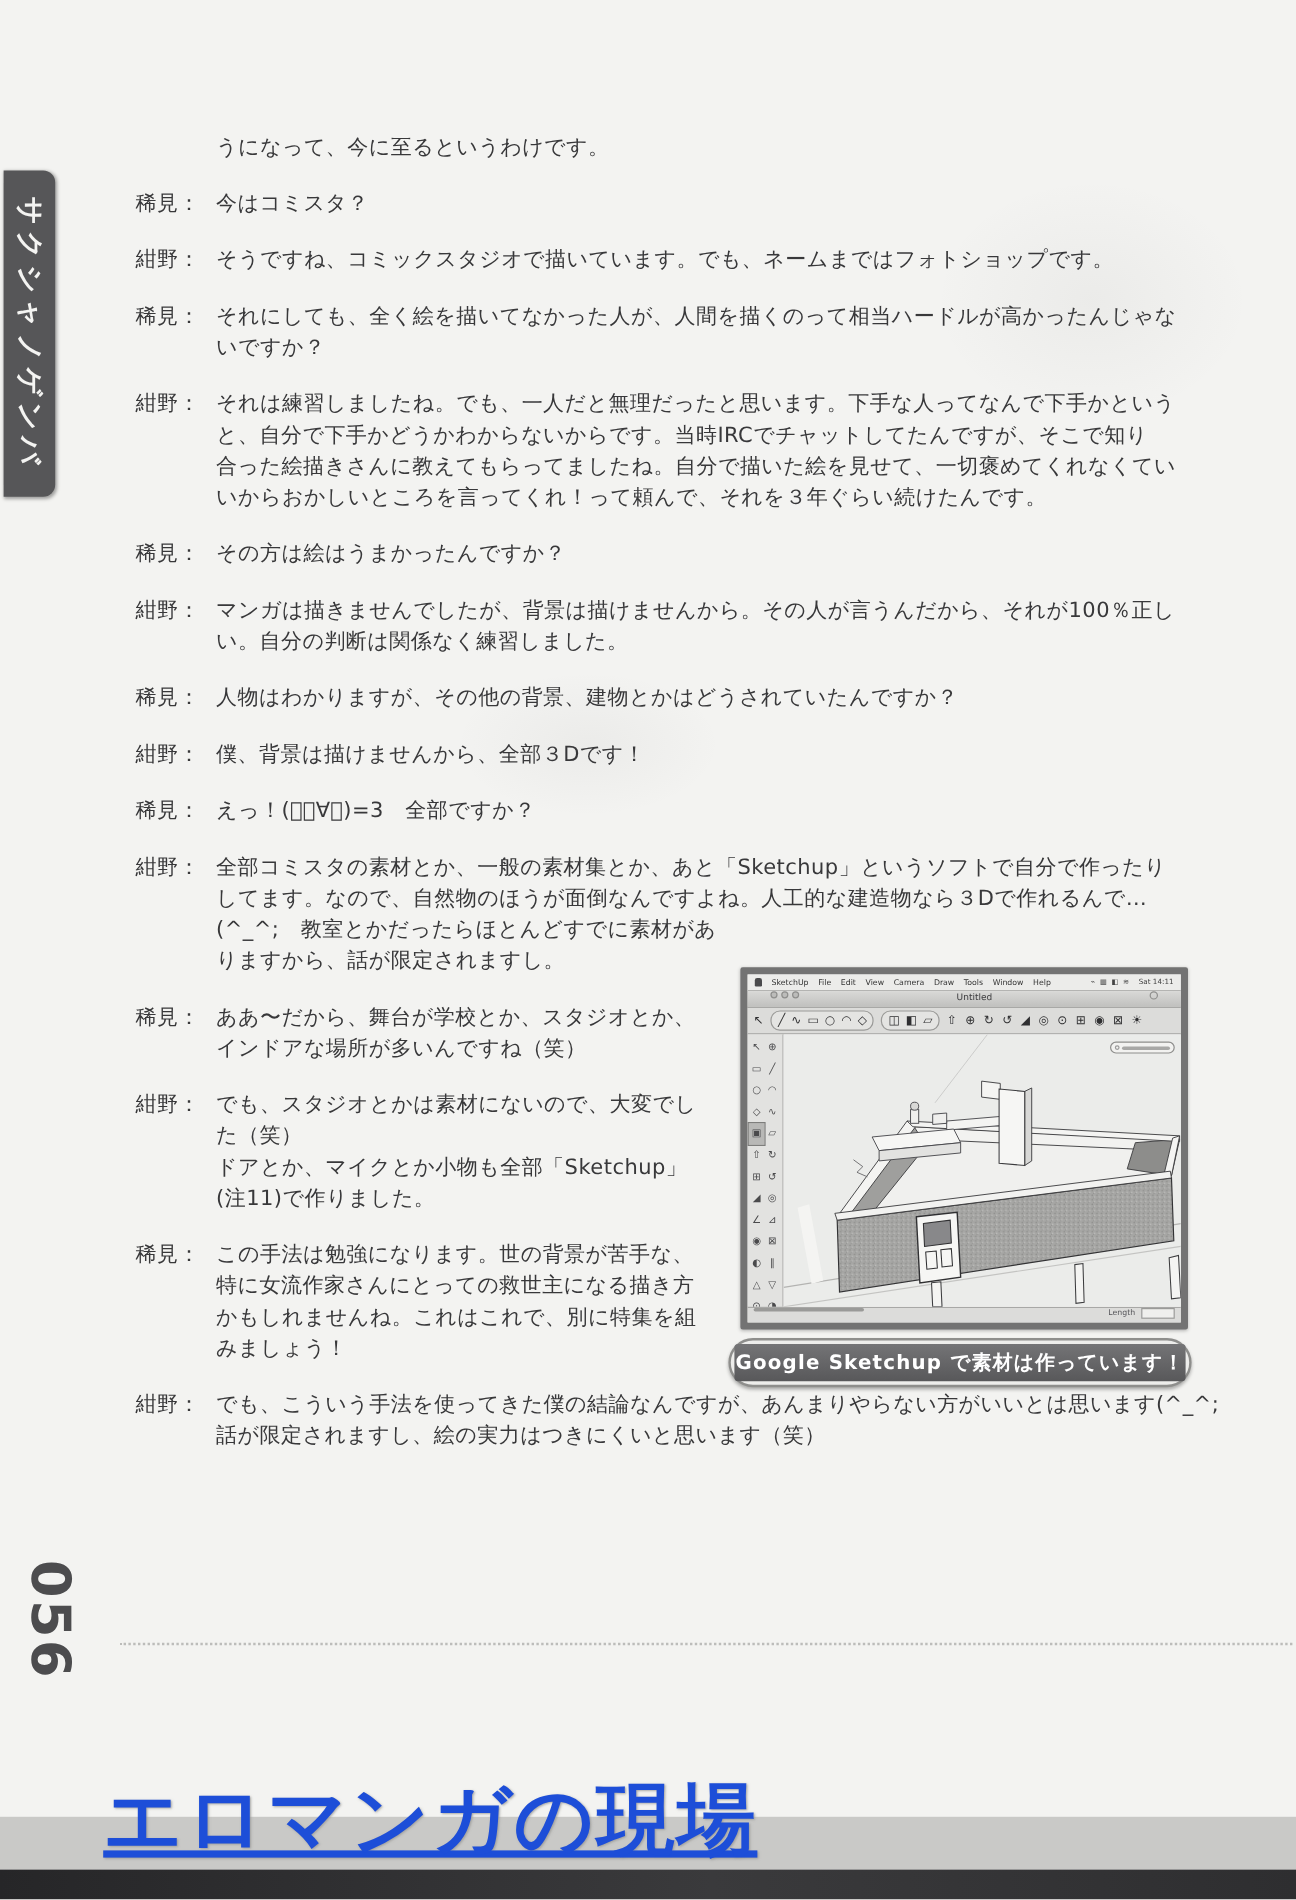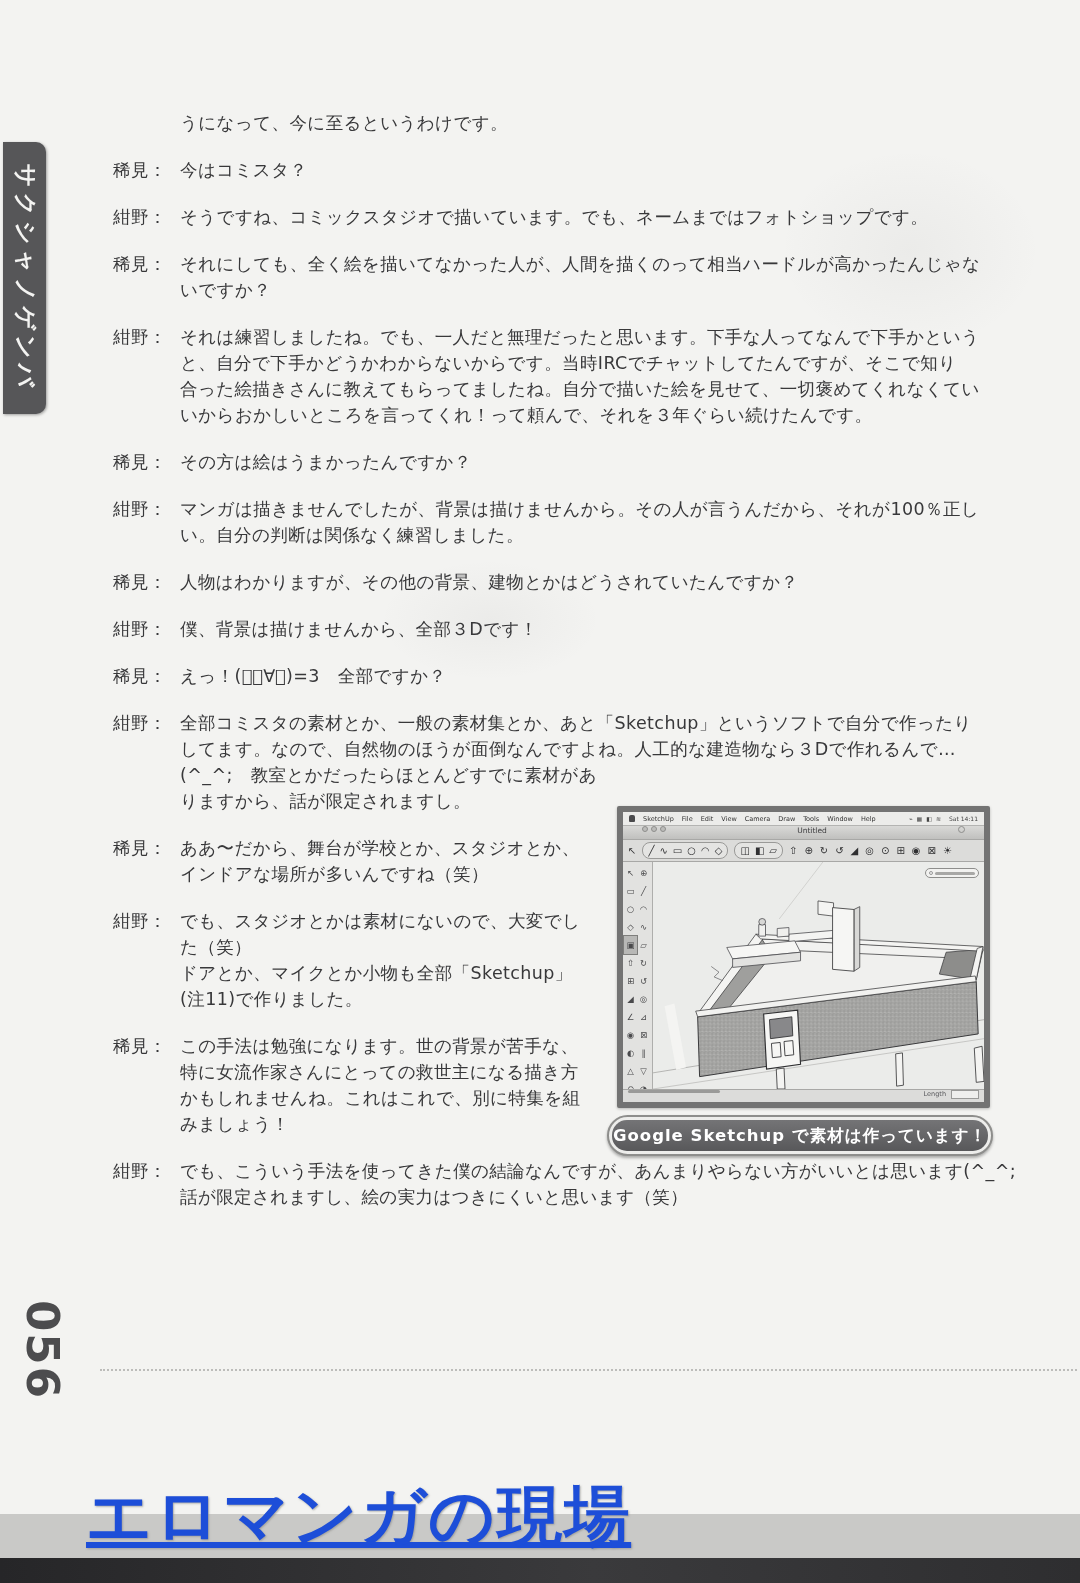--- a/index.html
+++ b/index.html
@@ -53,21 +53,21 @@
   .statusbar{height:12px;background:#dcdcda;border-top:1px solid #a8a8a6;display:flex;align-items:flex-start;
              padding:0 5px;gap:5px;font-size:6.5px;color:#56565a;}
   .status-smudge{width:92px;height:3px;background:#9a9a98;border-radius:2px;}
   .status-spacer{flex:1;}
   .measure-box{width:26px;height:7px;border:1px solid #9a9a98;background:#efefed;}
 
   
   .caption{position:absolute;left:607px;top:1115px;width:386px;height:41px;box-sizing:border-box;
            border:2px solid #8e8e8c;border-radius:21px;background:#ededeb;padding:3px;
            box-shadow:0 2px 3px rgba(0,0,0,.3);}
-  .caption-inner{height:100%;border-radius:15px;background:linear-gradient(#747476,#58585a);
+  .caption-inner{height:100%;border-radius:3px;background:linear-gradient(#747476,#58585a);
            display:flex;align-items:center;justify-content:center;color:#ffffff;font-weight:bold;
            font-size:16.5px;letter-spacing:1px;}
 
   
   .footnote-rule{position:absolute;left:100px;top:1369px;width:977px;border-top:2px dotted #bcbcba;}
   .footnote{position:absolute;left:100px;top:1379px;font-size:12.5px;color:#56565a;letter-spacing:.3px;}
 
   
   .page-num{position:absolute;left:18px;top:1292px;width:48px;height:116px;}
   .page-num span{position:absolute;left:50%;top:50%;transform:translate(-50%,-50%) rotate(90deg);

